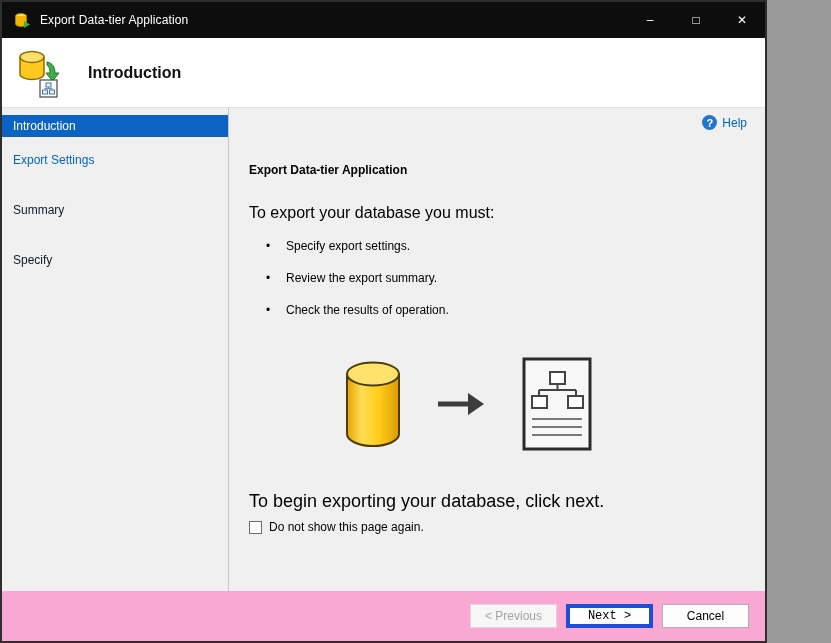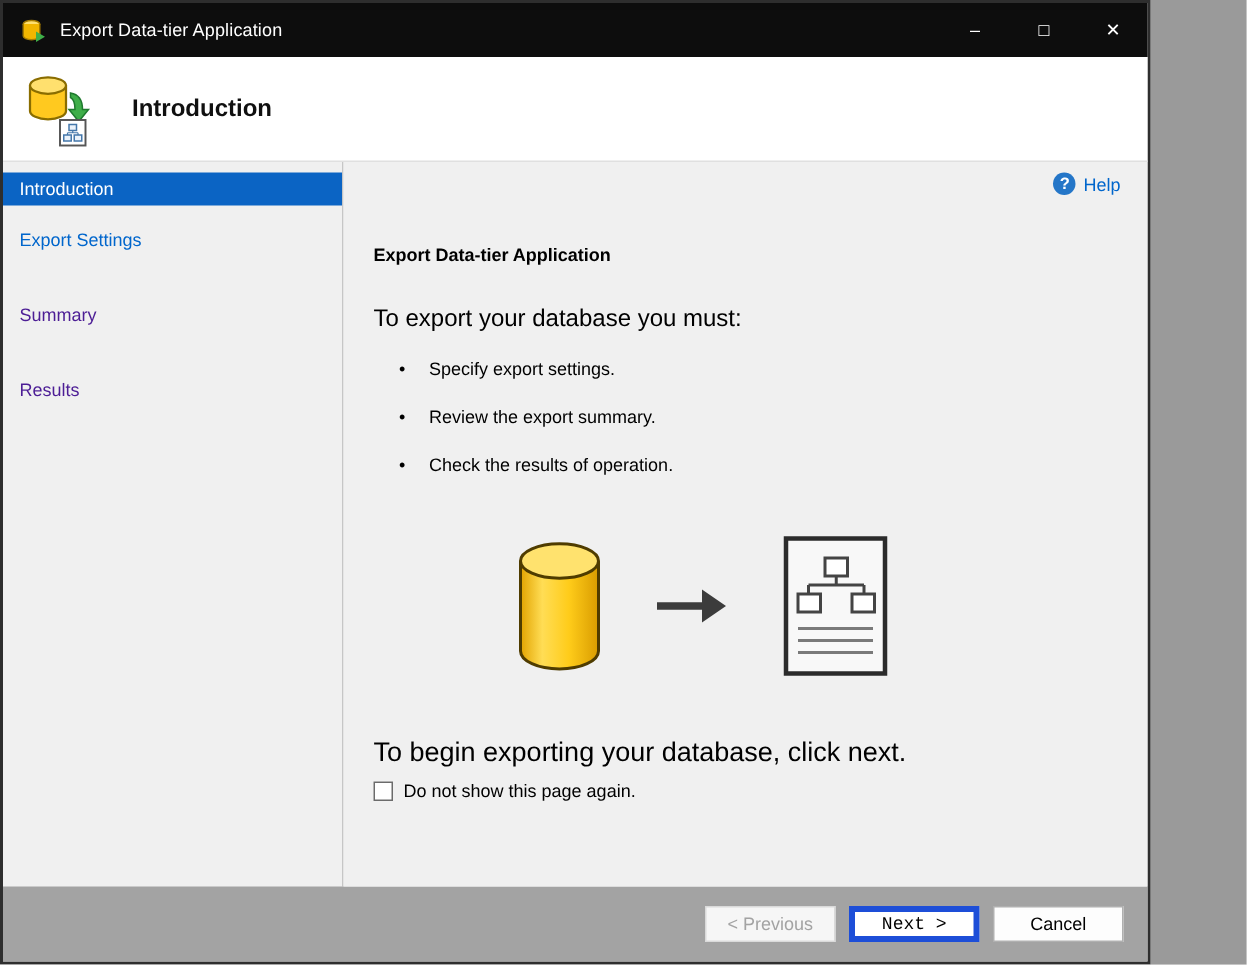--- a/index.html
+++ b/index.html
@@ -56,21 +56,21 @@
     background: #f0f0f0;
   }
   .step {
     height: 22px; line-height: 22px;
     padding-left: 11px; margin-bottom: 6px;
     font-size: 12px; color: #1a1a1a;
     cursor: default; white-space: nowrap;
   }
   .step.active { background: #0b64c4; color: #ffffff; }
   .step.link { color: #0066cc; margin-top: 12px; }
-  .step.disabled { color: #4c1d95; margin-top: 28px; }
+  .step.disabled { color: #0f172a; margin-top: 28px; }
   
   .content {
     flex: 1 1 auto; position: relative;
     padding: 10px 20px 0 20px;
     background: #f0f0f0;
     overflow: hidden;
   }
   .help-row {
     position: absolute; top: 7px; right: 18px;
     display: flex; align-items: center; gap: 5px;
@@ -109,21 +109,21 @@
   }
   .checkbox {
     width: 13px; height: 13px; flex: 0 0 13px;
     background: #ffffff; border: 1px solid #6b6b6b;
   }
   
   .footer {
     flex: 0 0 50px;
     display: flex; align-items: center; justify-content: flex-end;
     gap: 9px; padding-right: 16px;
-    background: #a3a3a3;
+    background: #f9a8d4;
   }
   .btn {
     min-width: 87px; height: 24px;
     font-size: 12px; font-family: "Liberation Sans", sans-serif;
     background: #fdfdfd; border: 1px solid #b0b0b0;
     color: #000; cursor: default;
   }
   .btn.primary { border: 4px solid #1d4ed8; background: #ffffff; font-family: Liberation Mono, monospace; }
   .btn.disabled { color: #a3a3a3; background: #f6f6f6; border-color: #dadada; }
 </style>
@@ -163,21 +163,21 @@
     </span>
     <h1>Introduction</h1>
   </div>
 
   <div class="body">
 
     <nav class="sidebar">
       <div class="step active">Introduction</div>
       <div class="step link">Export Settings</div>
       <div class="step disabled">Summary</div>
-      <div class="step disabled">Results</div>
+      <div class="step disabled">Specify</div>
     </nav>
 
     <main class="content">
 
       <div class="help-row">
         <span class="help-icon">?</span>
         <a class="help-link">Help</a>
       </div>
 
       <h2 class="content-heading">Export Data-tier Application</h2>

